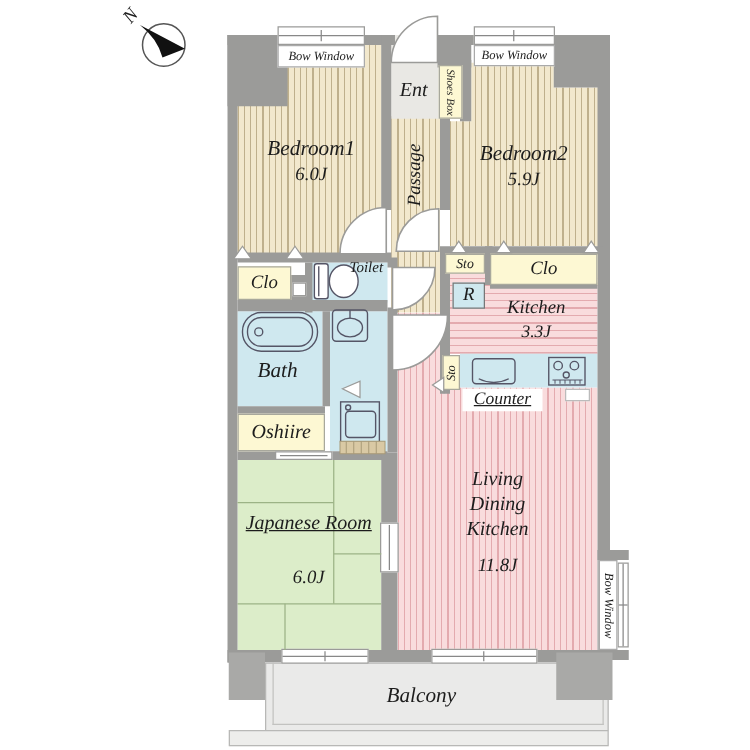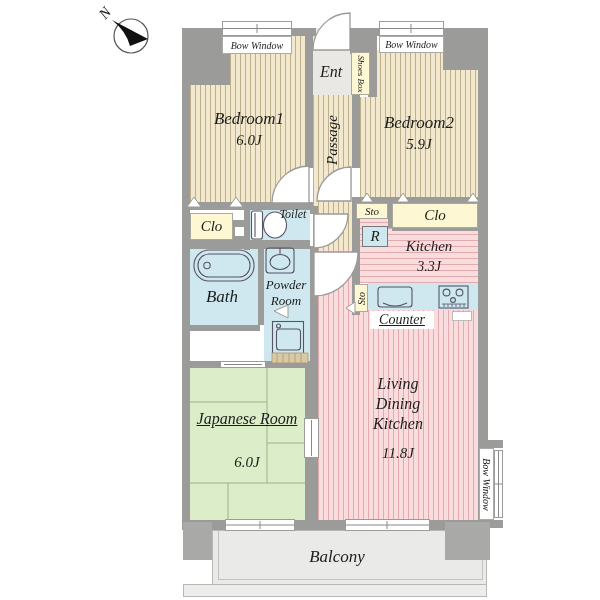--- a/index.html
+++ b/index.html
@@ -118,20 +118,23 @@
     </div>
 
   <div class="floor-blue cbox" style="left:362px;top:226px;width:26px;height:21px;border:1px solid #777;box-sizing:border-box;font-size:15px;">
      <span>R</span>
     </div>
 
   <div class="yellow cbox" style="left:354px;top:284px;width:14px;height:28px;font-size:10px;">
      <span class="irotm90">Sto</span>
     </div>
 
+  <div class="yellow cbox" style="left:190px;top:331px;width:70px;height:30px;font-size:16px;">
+     <span>Oshiire</span>
+    </div>
 
   <div class="abs cbox" style="left:370px;top:311px;width:64px;height:18px;background:#fff;font-size:14px;">
      <span>Counter</span>
     </div>
   <div class="white-box" style="left:452px;top:311px;width:20px;height:10px;border-color:#bbb;"></div>
 
   <div class="white-box cbox" style="left:479px;top:448px;width:15px;height:72px;border-color:#aaa;font-size:10px;">
      <span class="irot90">Bow Window</span>
     </div>
   <div class="white-box" style="left:494px;top:450px;width:9px;height:68px;"></div>
@@ -245,21 +248,20 @@
 
   <div class="lbl rotm90" style="left:332px;top:140px;font-size:15px;">Passage</div>
 
   <div class="lbl" style="left:293px;top:214px;font-size:12px;">Toilet</div>
 
   <div class="lbl" style="left:429px;top:246px;font-size:15px;">Kitchen</div>
   <div class="lbl" style="left:429px;top:267px;font-size:14px;">3.3J</div>
 
   <div class="lbl" style="left:222px;top:297px;font-size:17px;">Bath</div>
 
-  <div class="lbl wrap" style="left:286px;top:293px;width:56px;font-size:13px;">Powder Room</div>
 
   <div class="lbl wrap" style="left:247px;top:419px;width:104px;font-size:16px;text-decoration:underline;">Japanese Room</div>
   <div class="lbl" style="left:247px;top:462px;font-size:15px;">6.0J</div>
 
   <div class="lbl wrap" style="left:398px;top:404px;width:72px;font-size:16px;">Living Dining Kitchen</div>
   <div class="lbl" style="left:398px;top:453px;font-size:15px;">11.8J</div>
 
   <div class="lbl" style="left:337px;top:557px;font-size:17px;">Balcony</div>
 
 </div>

